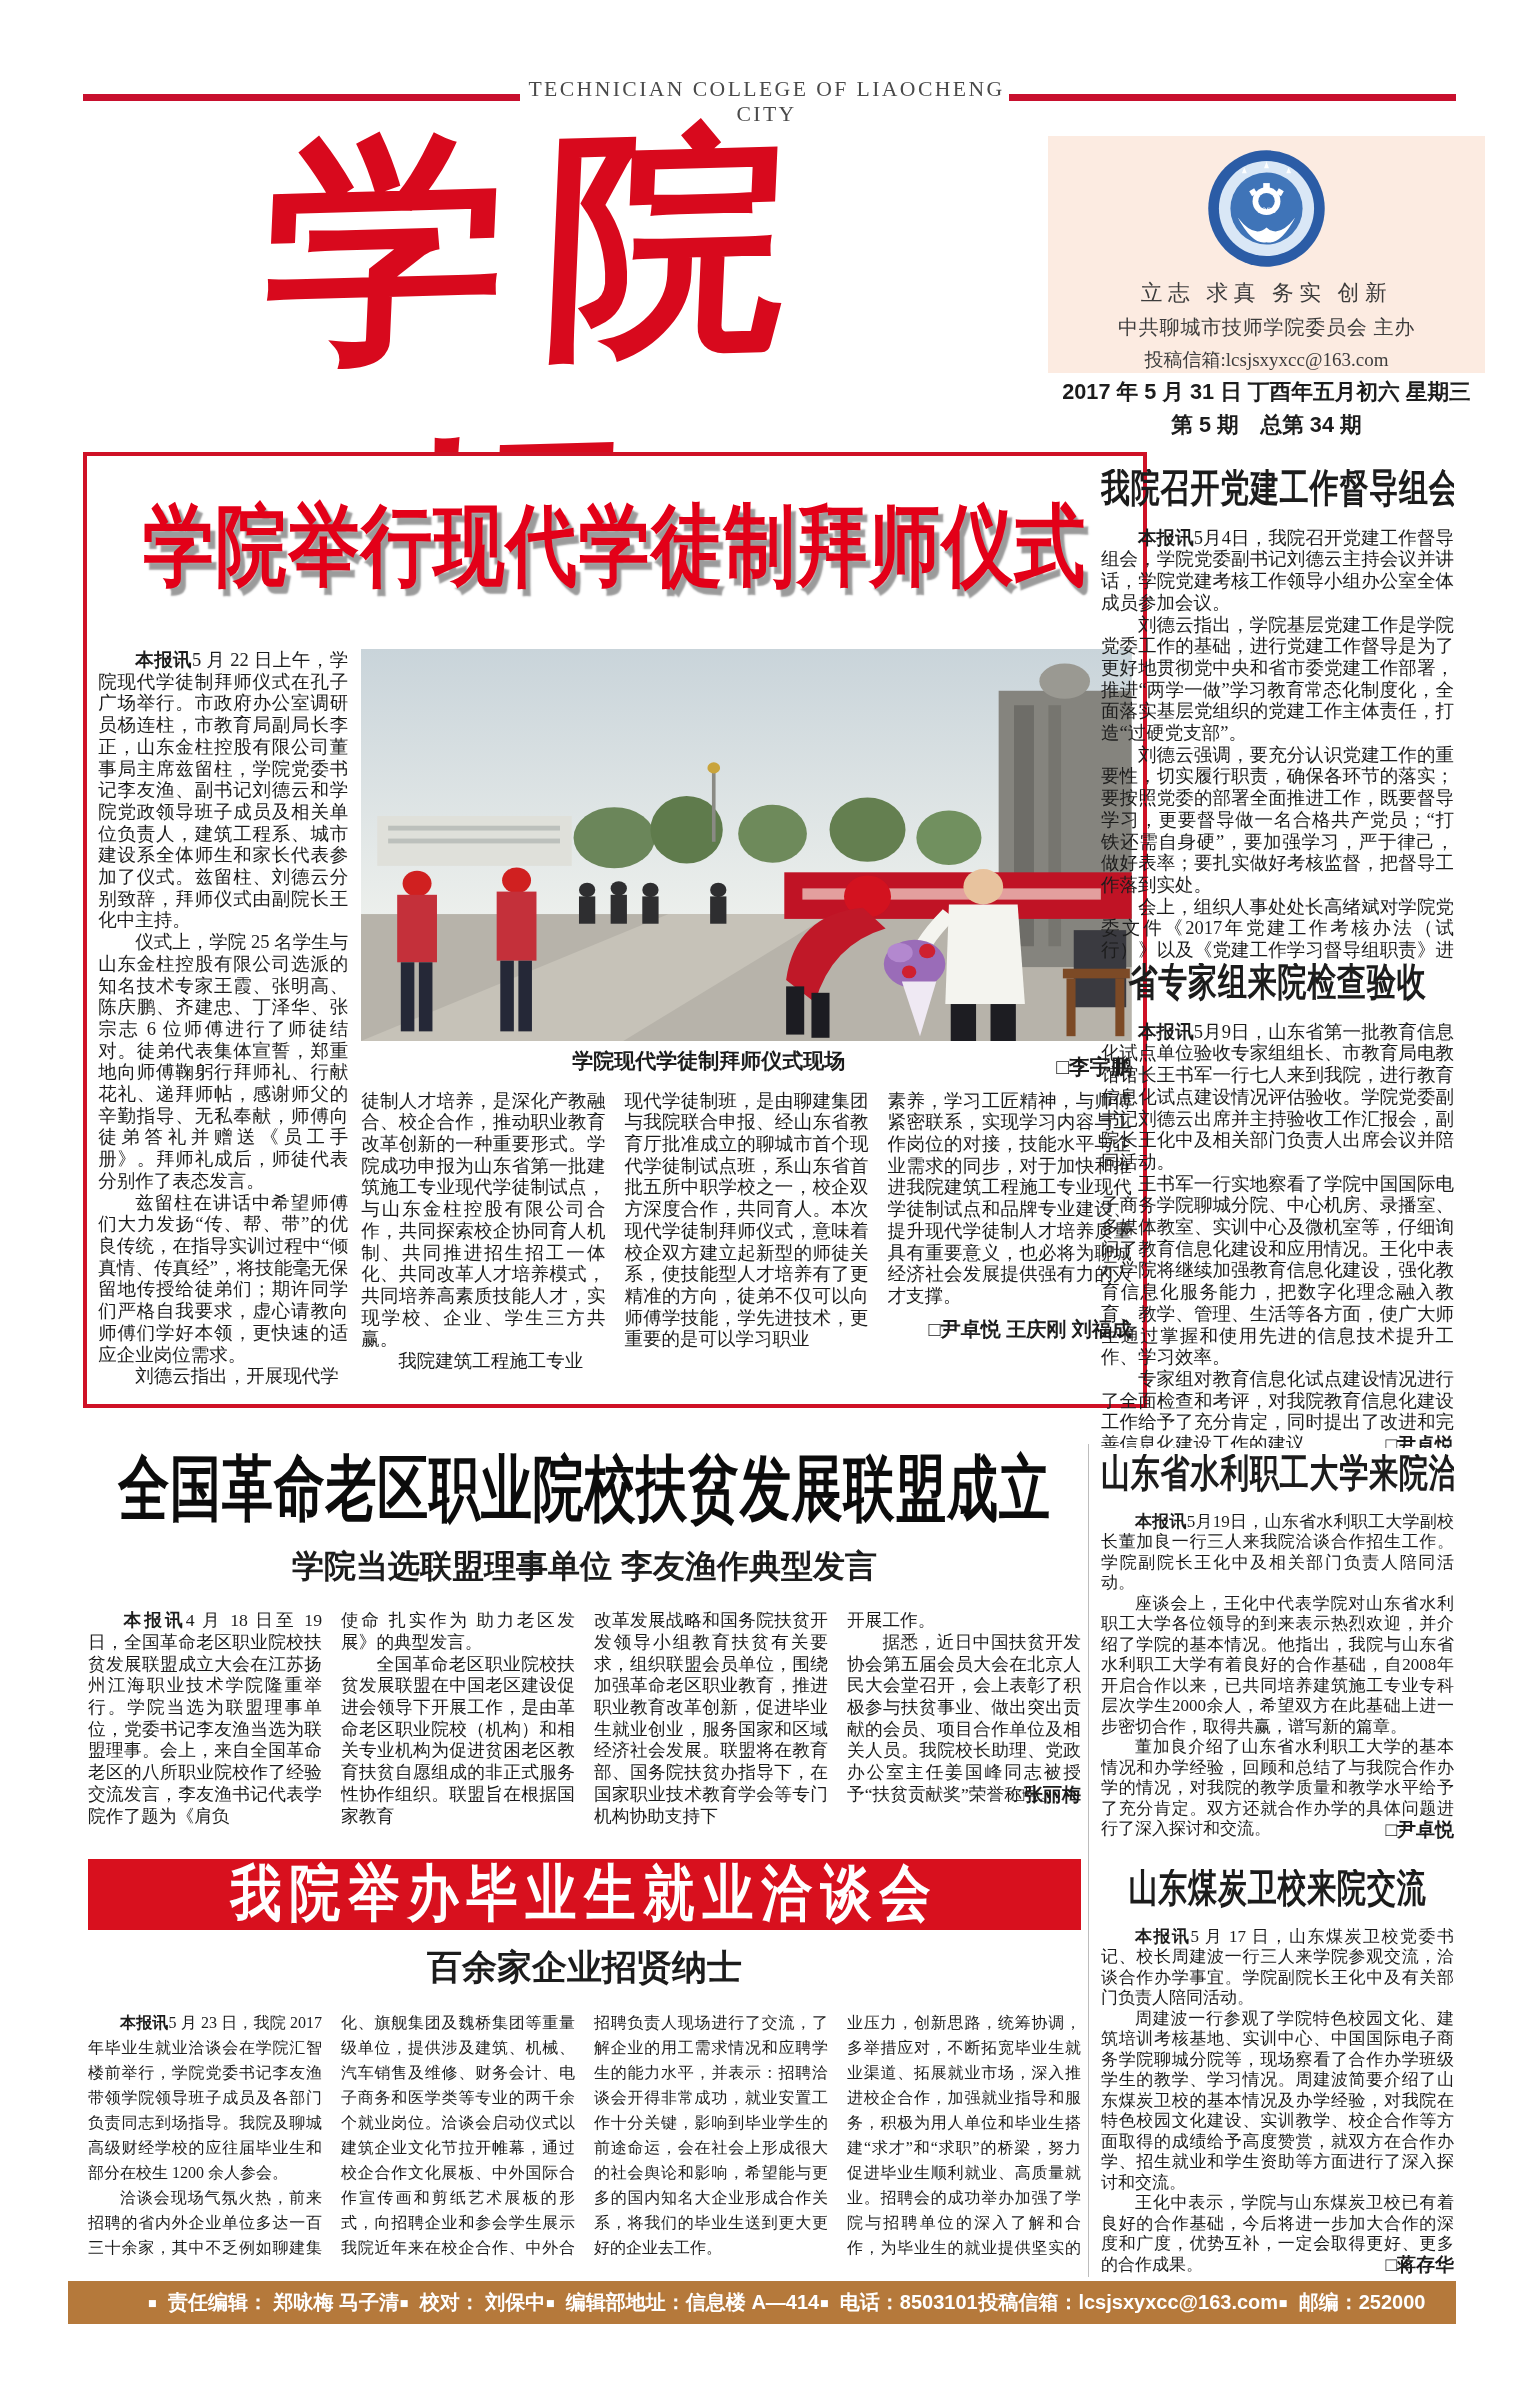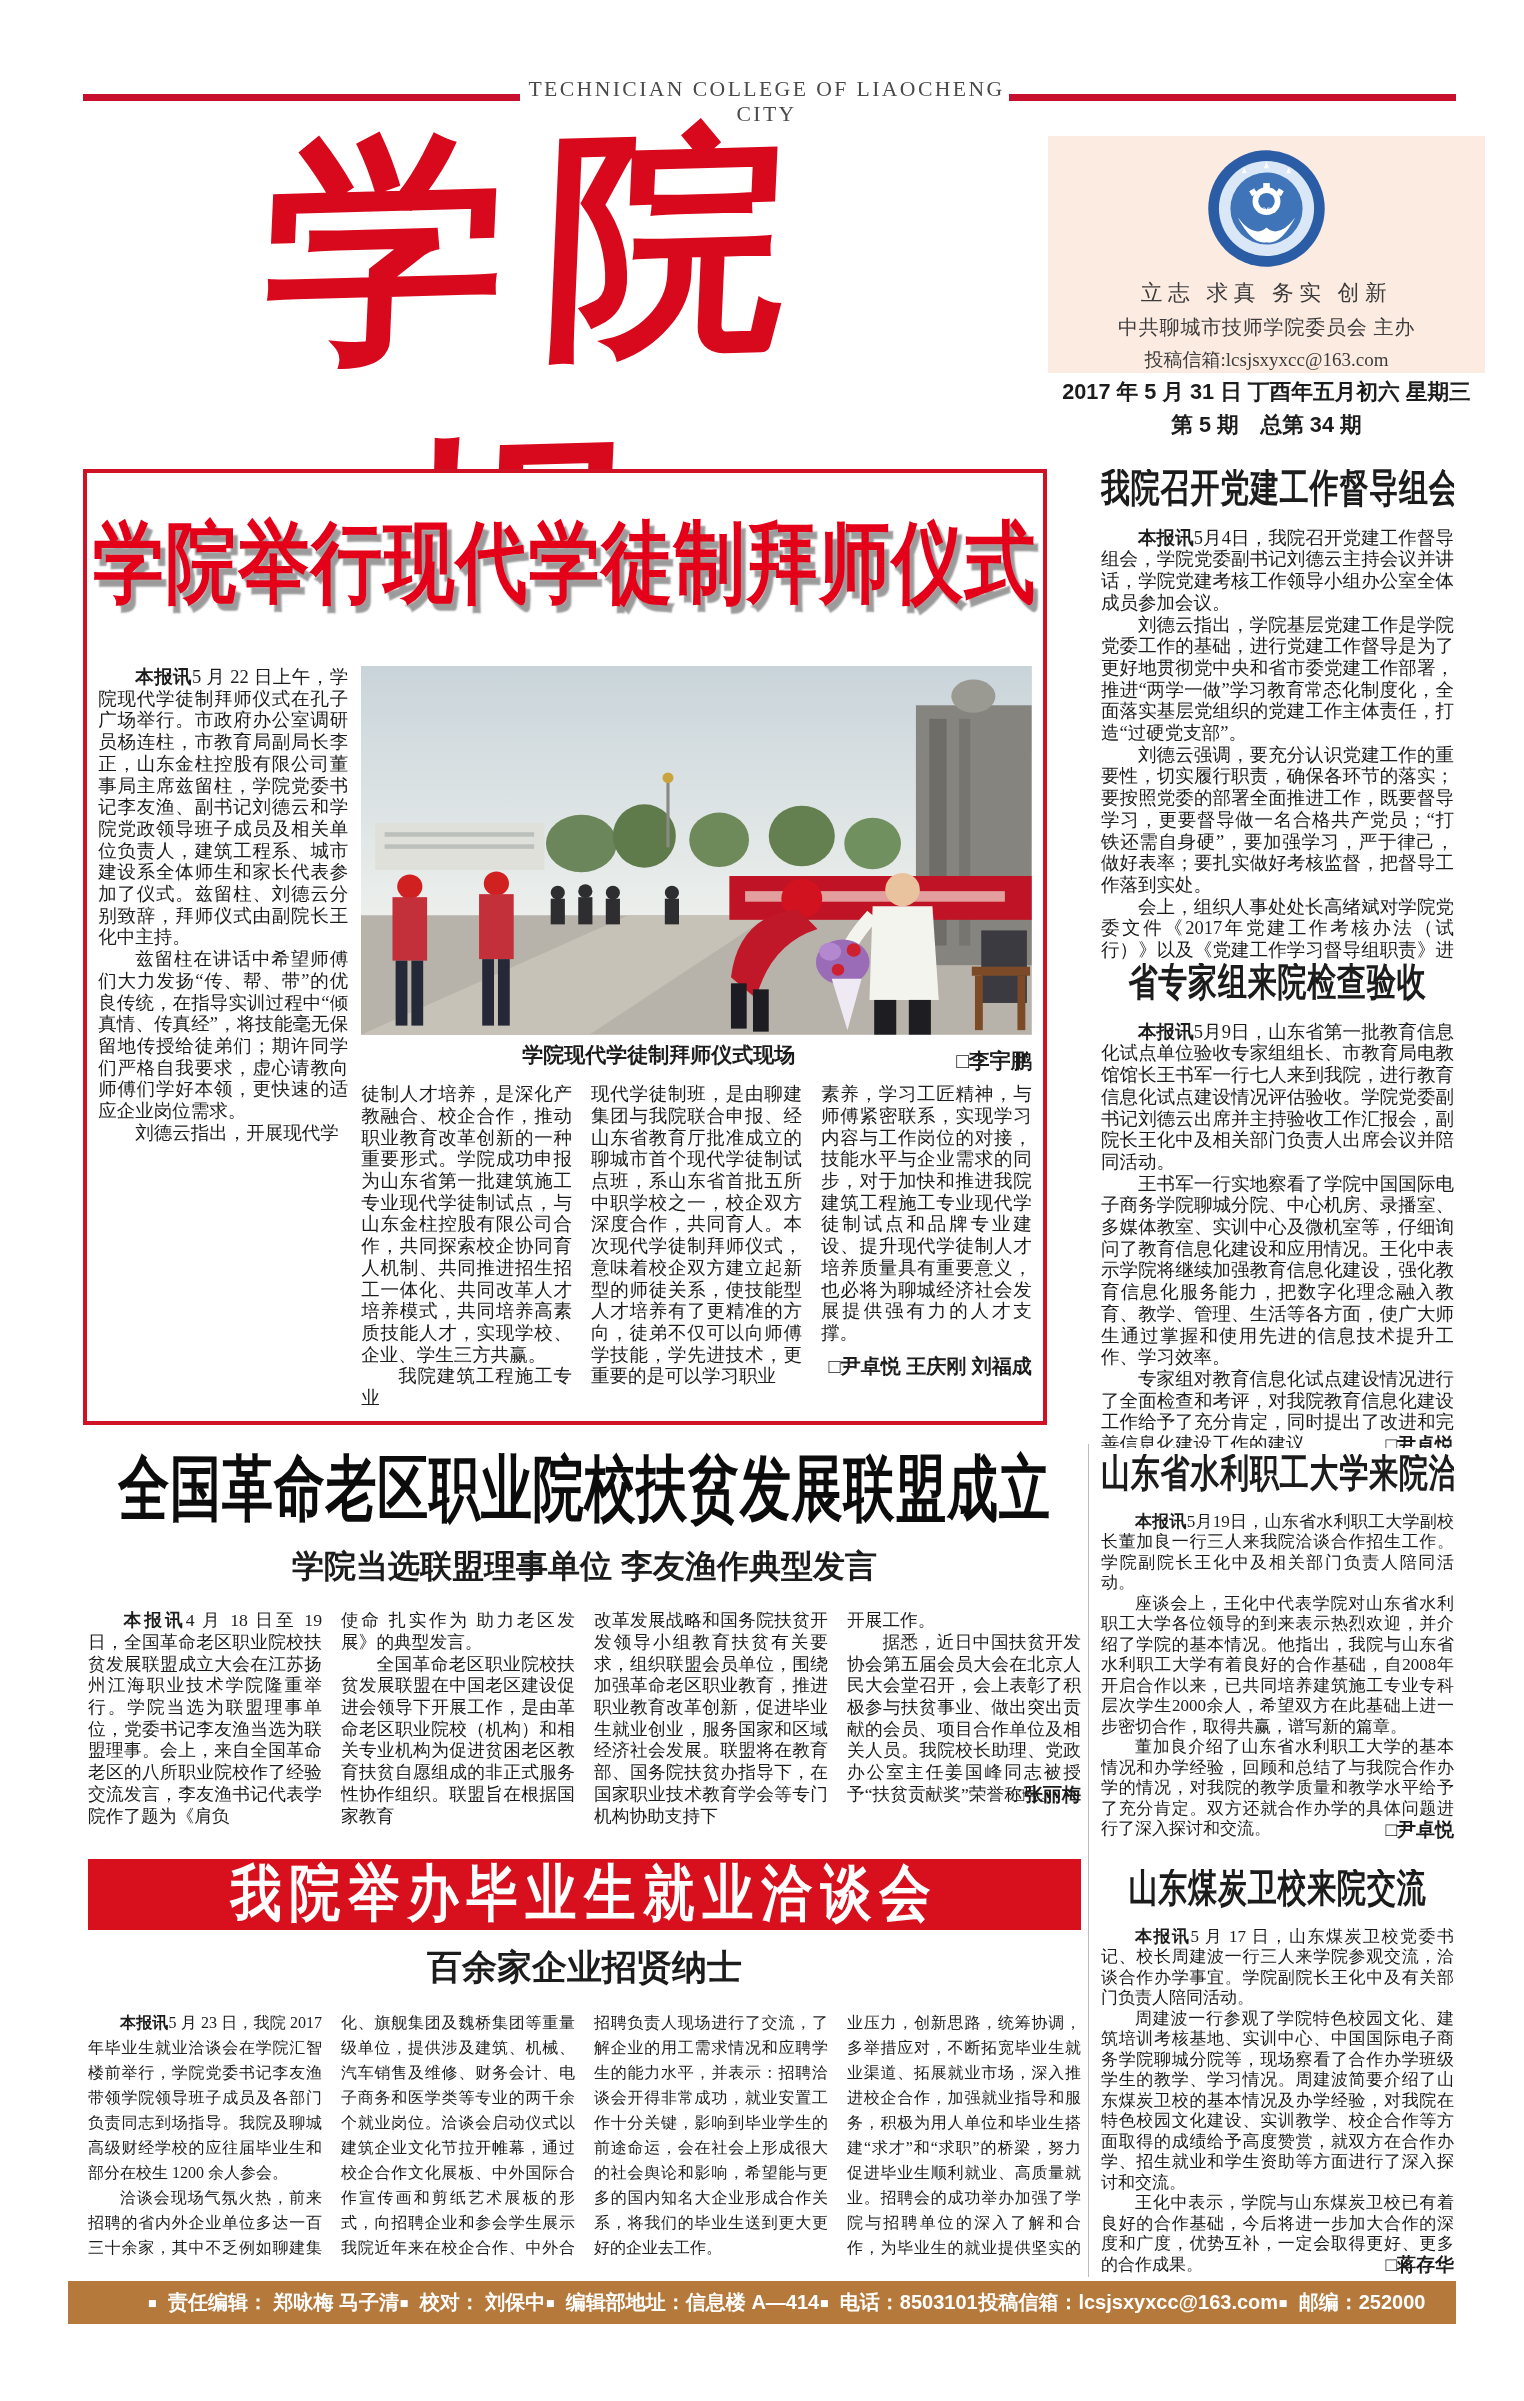--- a/index.html
+++ b/index.html
@@ -16,21 +16,21 @@
   .infobox{position:absolute;left:1048px;top:136px;width:437px;height:237px;
            background:#fcebe1;display:flex;flex-direction:column;align-items:center;}
   .infobox .slogan{font-size:21.7px;letter-spacing:5.6px;color:#3c3c3c;margin-top:8px;}
   .infobox .org{font-size:20px;color:#3c3c3c;margin-top:7.2px;letter-spacing:0.8px;}
   .infobox .mail{font-size:19px;color:#3c3c3c;margin-top:5.6px;}
   .dateline{position:absolute;left:1040px;top:377px;width:453px;text-align:center;
             font-family:"Liberation Sans","DejaVu Sans",sans-serif;font-weight:700;}
   .dateline .d1{font-size:21.7px;}
   .dateline .d2{font-size:21.7px;margin-top:4px;}
   
-  .main-box{position:absolute;left:83px;top:469px;width:964px;height:956px;
+  .main-box{position:absolute;left:83px;top:452px;width:1064px;height:956px;
             border:4px solid #cf1126;box-sizing:border-box;background:#fff;}
   .main-box .inner{position:absolute;left:11.2px;right:11.2px;top:0;bottom:11.2px;}
   .lead-headline{height:181px;display:flex;align-items:center;justify-content:center;}
   .lead-headline span{display:inline-block;font-size:71px;font-weight:900;color:#e30018;
        letter-spacing:1.6px;transform:scaleY(1.25);white-space:nowrap;
        text-shadow:4.8px 5.6px 1.6px #9b9b9b;}
   .lead-body{display:flex;position:absolute;top:193px;bottom:0;left:0;right:0;}
   .lead-col1{width:250px;margin-right:13px;overflow:hidden;}
   .lead-right{flex:1;display:flex;flex-direction:column;}
   .photo{height:392px;background:#dfe2df;position:relative;overflow:hidden;}
@@ -123,20 +123,21 @@
   </div>
 
   <div class="main-box">
     <div class="inner">
       <div class="lead-headline">
         <span>学院举行现代学徒制拜师仪式</span>
       </div>
       <div class="lead-body">
         <div class="lead-col1 bodytext">
           <p><b class="brief">本报讯</b><span>5 月 22 日上午，学院现代学徒制拜师仪式在孔子广场举行。市政府办公室调研员杨连柱，市教育局副局长李正，山东金柱控股有限公司董事局主席兹留柱，学院党委书记李友渔、副书记刘德云和学院党政领导班子成员及相关单位负责人，建筑工程系、城市建设系全体师生和家长代表参加了仪式。兹留柱、刘德云分别致辞，拜师仪式由副院长王化中主持。</span></p>
+          <p>仪式上，学院 25 名学生与山东金柱控股有限公司选派的知名技术专家王霞、张明高、陈庆鹏、齐建忠、丁泽华、张宗志 6 位师傅进行了师徒结对。徒弟代表集体宣誓，郑重地向师傅鞠躬行拜师礼、行献花礼、递拜师帖，感谢师父的辛勤指导、无私奉献，师傅向徒弟答礼并赠送《员工手册》。拜师礼成后，师徒代表分别作了表态发言。</p>
           <p>兹留柱在讲话中希望师傅们大力发扬“传、帮、带”的优良传统，在指导实训过程中“倾真情、传真经”，将技能毫无保留地传授给徒弟们；期许同学们严格自我要求，虚心请教向师傅们学好本领，更快速的适应企业岗位需求。</p>
           <p>刘德云指出，开展现代学</p>
         </div>
         <div class="lead-right">
           <div class="photo">
             <svg viewBox="0 0 852 488" preserveAspectRatio="none">
               <defs>
                 <linearGradient id="sky" x1="0" y1="0" x2="0" y2="1">
                   <stop offset="0" stop-color="#c9d4da"></stop>
                     <stop offset="1" stop-color="#ecefec"></stop>

